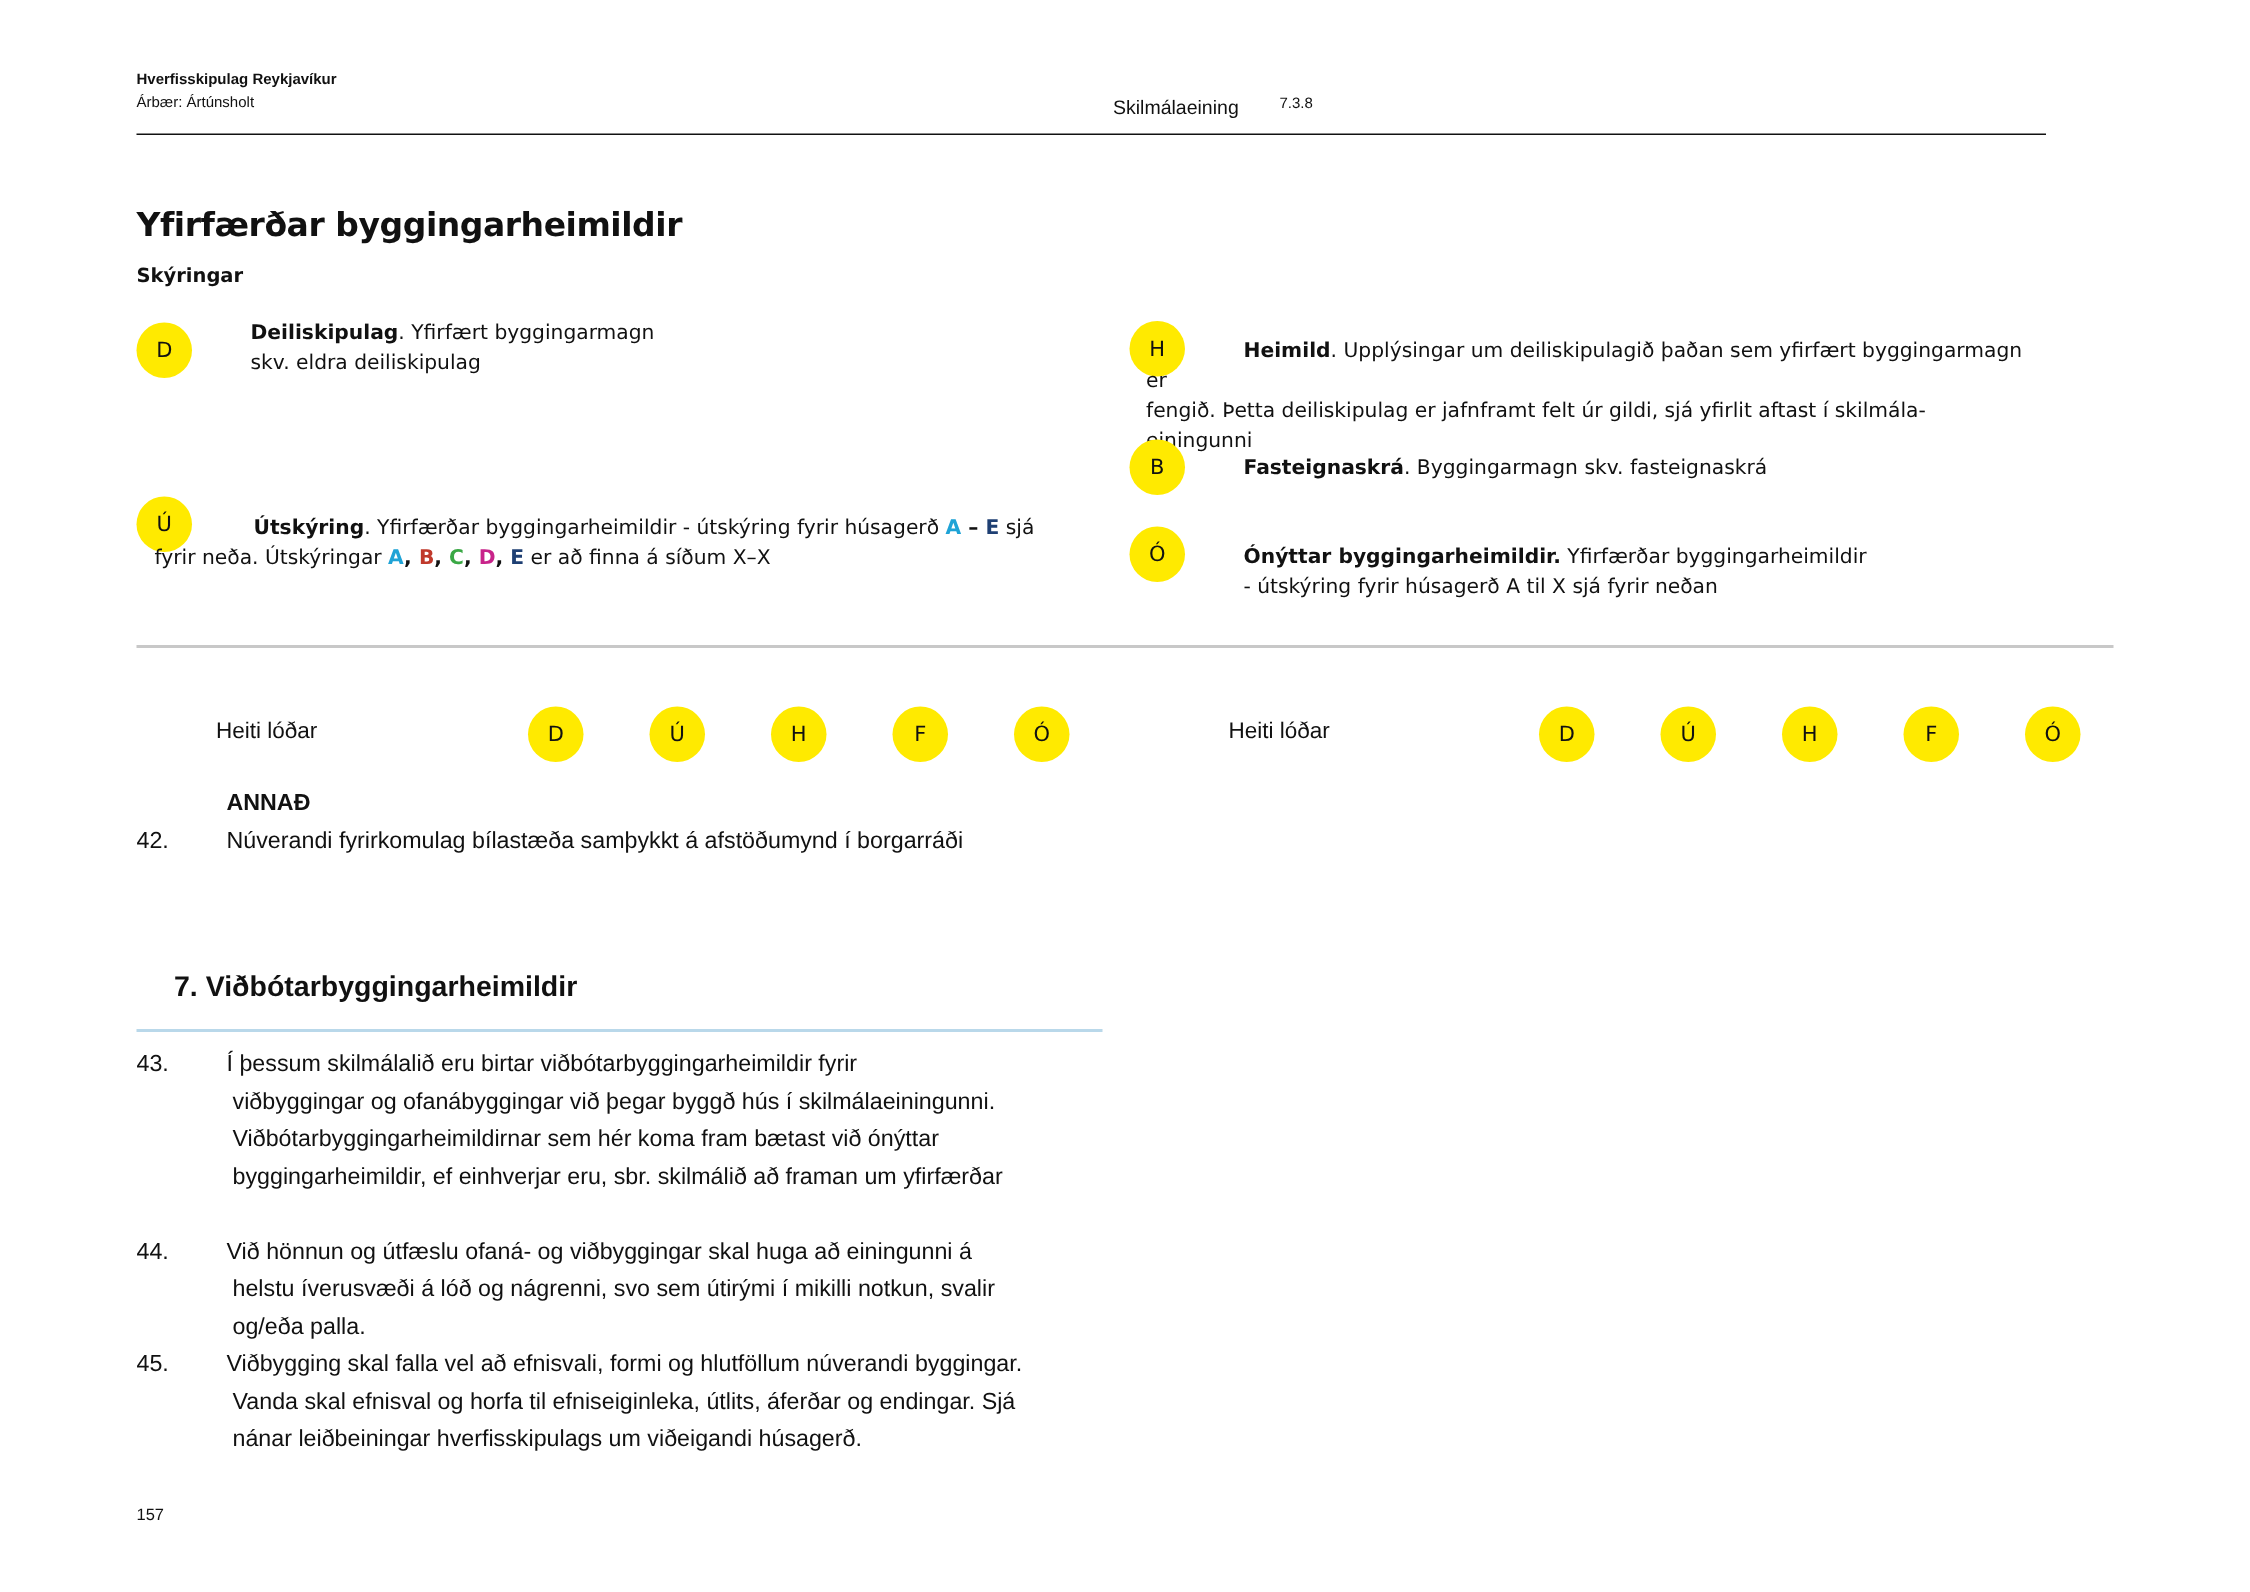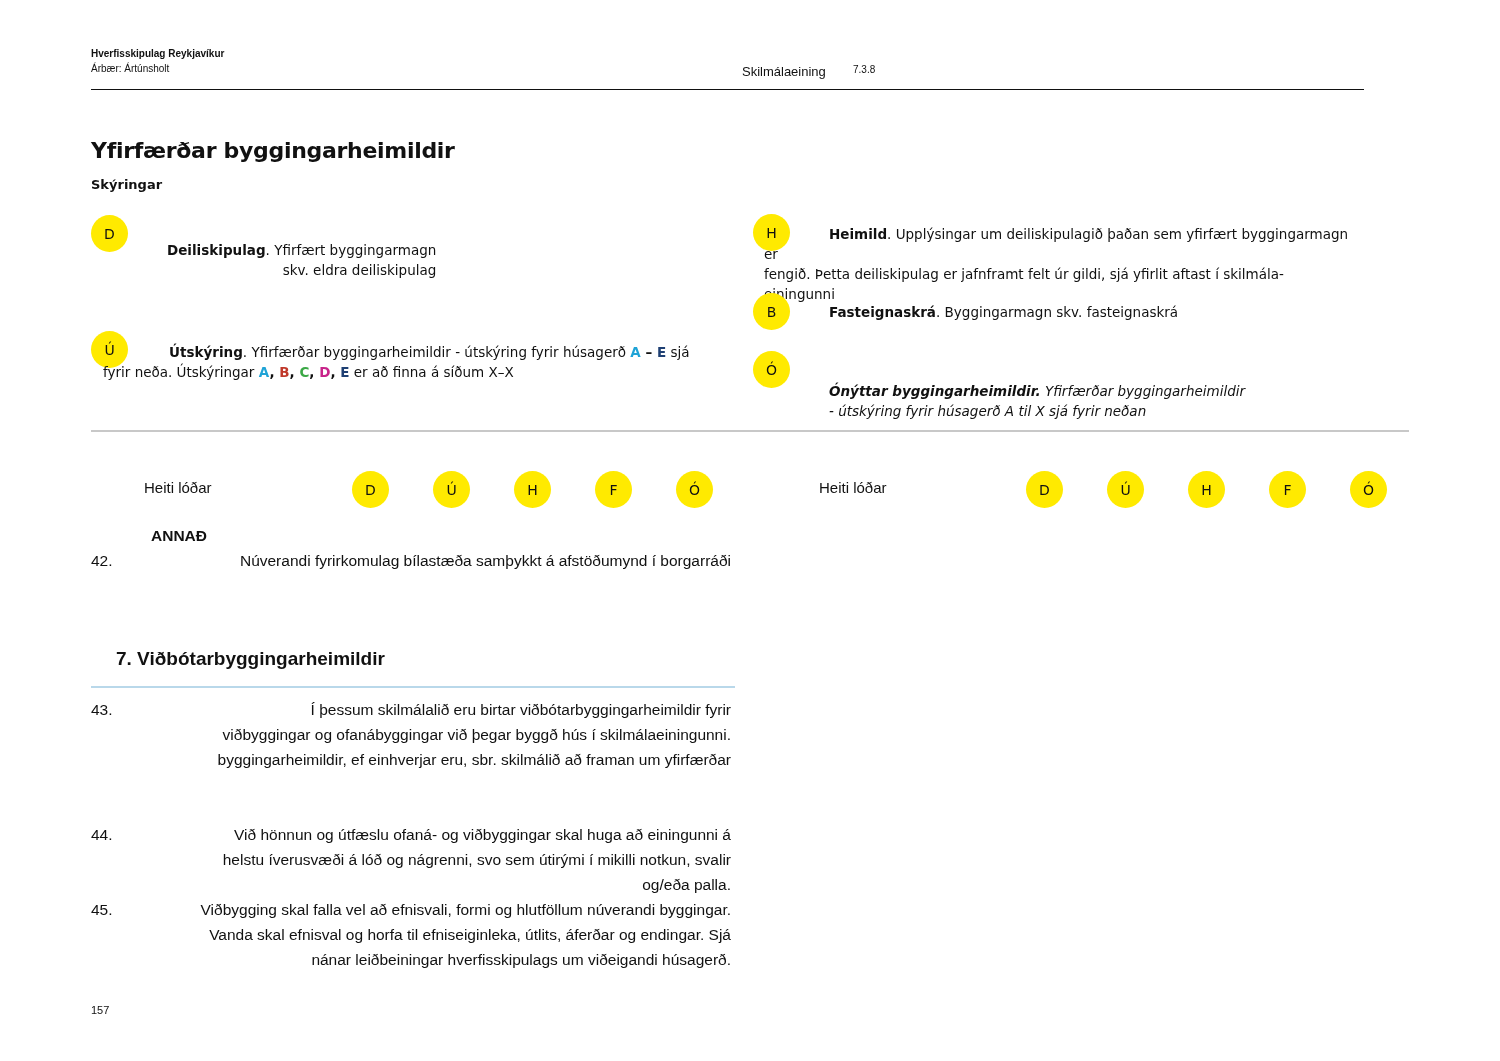--- a/index.html
+++ b/index.html
@@ -24,42 +24,42 @@
   .c-c { color: #3aa845; font-weight: bold; }
   .c-d { color: #c8238a; font-weight: bold; }
   .c-e { color: #1e3f73; font-weight: bold; }
 
   .mid-rule { left: 91px; top: 430px; width: 1318px; height: 2px; background: #c8c8c8; }
 
   .lot-label { font-family: Liberation Sans, sans-serif; font-size: 15px; margin-left: 44px; }
 
   .body-text { font-family: "Liberation Sans", sans-serif; font-size: 15.5px; line-height: 25px; }
   .item-num { position: absolute; left: 91px; }
-  .item-text { position: absolute; left: 151px; width: 580px; text-align: right; }
+  .item-text { position: absolute; left: 151px; width: 580px; }
   .item-text .cont { display: block; padding-left: 4px; }
 
   .sec-heading { left: 116px; top: 648px; font-size: 19px; font-weight: bold; font-family: "Liberation Sans", sans-serif; }
   .sec-rule { left: 91px; top: 686px; width: 644px; height: 2px; background: #b9d8ea; }
 
   .page-num { left: 91px; top: 1004px; font-size: 11px; }
 </style>
 </head>
 <body>
 
 <div class="abs hdr-title">Hverfisskipulag Reykjavíkur</div>
 <div class="abs hdr-sub">Árbær: Ártúnsholt</div>
 <div class="abs hdr-section">Skilmálaeining</div>
 <div class="abs hdr-num">7.3.8</div>
 <div class="abs hdr-rule"></div>
 
 <div class="abs page-title">Yfirfærðar byggingarheimildir</div>
 <div class="abs legend-heading">Skýringar</div>
 
 <div class="badge" style="left:91px; top:215px;">D</div>
-<div class="abs legend-text" style="left:167px; top:240px;text-align:right;">
+<div class="abs legend-text" style="left:167px; top:212px;">
   <b>Deiliskipulag</b><span>. Yfirfært byggingarmagn</span><br>
   <span>skv. eldra deiliskipulag</span>
 </div>
 
 <div class="badge" style="left:91px; top:331px;">Ú</div>
 <div class="abs legend-text" style="left:103px; top:342px; width:600px;">
   <span style="display:inline-block; width:66px;"></span><b>Útskýring</b><span>. Yfirfærðar byggingarheimildir - útskýring fyrir húsagerð </span><span class="c-a">A</span><b> – </b><span class="c-e">E</span><span> sjá</span><br>
   <span>fyrir neða. Útskýringar </span><span class="c-a">A</span><b>, </b><span class="c-b">B</span><b>, </b><span class="c-c">C</span><b>, </b><span class="c-d">D</span><b>, </b><span class="c-e">E</span><span> er að finna á síðum X–X</span>
 </div>
 
@@ -69,21 +69,21 @@
   <span>fengið. Þetta deiliskipulag er jafnframt felt úr gildi, sjá yfirlit aftast í skilmála-</span><br>
   <span>einingunni</span>
 </div>
 
 <div class="badge" style="left:753px; top:293px;">B</div>
 <div class="abs legend-text" style="left:829px; top:302px;">
   <b>Fasteignaskrá</b><span>. Byggingarmagn skv. fasteignaskrá</span>
 </div>
 
 <div class="badge" style="left:753px; top:351px;">Ó</div>
-<div class="abs legend-text" style="left:829px; top:381px;font-style:italic;">
+<div class="abs legend-text" style="left:829px; top:361px;">
   <b>Ónýttar byggingarheimildir.</b><span> Yfirfærðar byggingarheimildir</span><br>
   <span>- útskýring fyrir húsagerð A til X sjá fyrir neðan</span>
 </div>
 
 <div class="abs mid-rule"></div>
 
 <div class="abs lot-label" style="left:100px; top:479px;">Heiti lóðar</div>
 <div class="badge" style="left:352px; top:471px;">D</div>
 <div class="badge" style="left:433px; top:471px;">Ú</div>
 <div class="badge" style="left:514px; top:471px;">H</div>
@@ -106,20 +106,21 @@
 </div>
 
 <div class="abs sec-heading">7.  Viðbótarbyggingarheimildir</div>
 <div class="abs sec-rule"></div>
 
 <div class="abs body-text" style="left:0; top:697px; width:760px;">
   <span class="item-num">43.</span>
   <span class="item-text">
     <span>Í þessum skilmálalið eru birtar viðbótarbyggingarheimildir fyrir</span>
     <span class="cont">viðbyggingar og ofanábyggingar við þegar byggð hús í skilmálaeiningunni.</span>
+    <span class="cont">Viðbótarbyggingarheimildirnar sem hér koma fram bætast við ónýttar</span>
     <span class="cont">byggingarheimildir, ef einhverjar eru, sbr. skilmálið að framan um yfirfærðar</span>
   </span>
 </div>
 
 <div class="abs body-text" style="left:0; top:822px; width:760px;">
   <span class="item-num">44.</span>
   <span class="item-text">
     <span>Við hönnun og útfæslu ofaná- og viðbyggingar skal huga að einingunni á</span>
     <span class="cont">helstu íverusvæði á lóð og nágrenni, svo sem útirými í mikilli notkun, svalir</span>
     <span class="cont">og/eða palla.</span>

